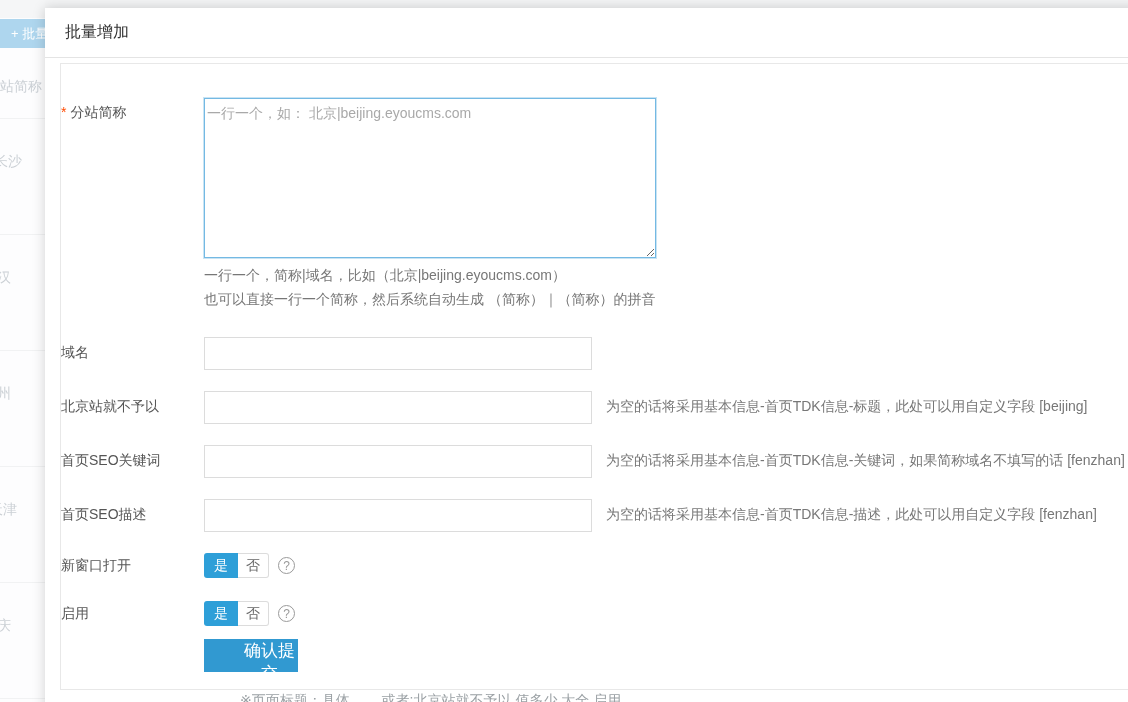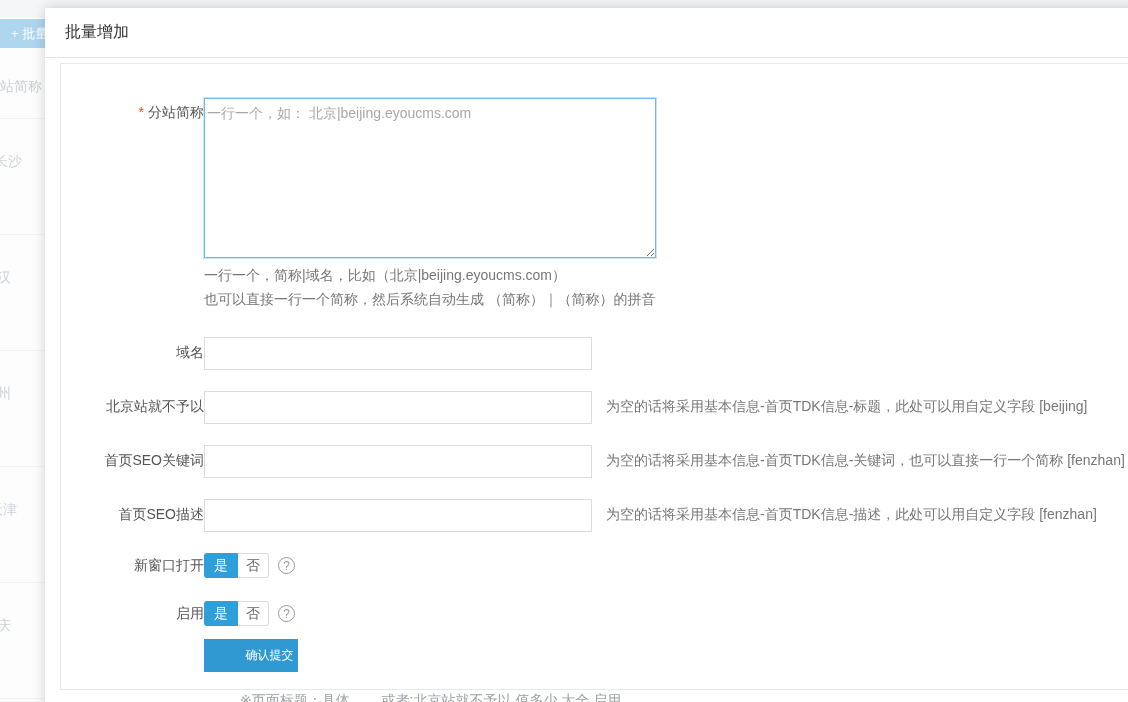--- a/index.html
+++ b/index.html
@@ -19,21 +19,21 @@
   
   .modal { position:absolute; left:45px; top:8px; width:1100px; height:710px;
     background:#fff; box-shadow:0 0 12px rgba(0,0,0,0.18); }
   .modal-title { position:absolute; left:20px; top:14px; font-size:16px; color:#333;font-family:Liberation Mono, monospace; }
   .modal-divider { position:absolute; left:0; top:49px; width:1100px; height:0;
     border-top:1px solid #e4e4e4; }
 
   
   .panel { position:absolute; left:15px; top:55px; width:1100px; height:627px;
     background:#fff; border:1px solid #e8e8e8; }
-  .flabel { position:absolute; left:8px; width:135px; text-align:right;
+  .flabel { position:absolute; left:0; width:135px; 
     font-size:14px; color:#555; white-space:nowrap; }
   .req { color:#ff4a00; margin-right:4px; font-size:14px; }
   .fhint { position:absolute; font-size:14px; color:#777; white-space:nowrap; }
 
   .ftextarea { position:absolute; left:143px; top:34px; width:452px; height:160px;
     border:1px solid #74b9e3; outline:1px solid #c9e4f4; resize:both;
     font-size:14px; color:#333; padding:6px 2px;
     font-family:"Liberation Sans","DejaVu Sans",sans-serif; }
   .ftextarea::placeholder { color:#a9a9a9; opacity:1; }
   .finput { position:absolute; left:143px; width:388px; height:33px;
@@ -46,21 +46,21 @@
     text-align:center; background:#2e9fd8; color:#fff; font-size:14px;
     border-radius:3px 0 0 3px; cursor:pointer; }
   .tg-no { display:inline-block; width:31px; height:25px; line-height:23px;
     text-align:center; background:#fff; color:#666; font-size:14px;
     border:1px solid #dcdcdc; border-left:none; border-radius:0 3px 3px 0; cursor:pointer; }
   .qmark { display:inline-block; width:17px; height:17px; line-height:16px;
     border:1px solid #9a9a9a; border-radius:50%; color:#9a9a9a;
     text-align:center; font-size:12px; margin-left:9px; }
 
   .submit-btn { position:absolute; left:143px; top:575px; width:94px; height:33px;
-    background:#3199d1; color:#fff; border:none; font-size:12px; cursor:pointer;
+    background:#3199d1; color:#fff; border:none; font-size:17px; cursor:pointer;
     font-family:"Liberation Sans","DejaVu Sans",sans-serif;padding-left:37px; }
 
   .clipped-tip { position:absolute; left:195px; top:684px; font-size:14px;
     color:#9aa0a4; white-space:nowrap; }
 </style>
 </head>
 <body>
 
 <div class="bg-strip">
   <div class="bg-topbar"></div>
@@ -94,21 +94,21 @@
 
     <div class="flabel" style="top:280px">域名</div>
     <input class="finput" style="top: 273px;" value="">
 
     <div class="flabel" style="top:334px">北京站就不予以</div>
     <input class="finput" style="top: 327px;" value="">
     <div class="fhint" style="left:545px; top:334px">为空的话将采用基本信息-首页TDK信息-标题，此处可以用自定义字段 [beijing]</div>
 
     <div class="flabel" style="top:388px">首页SEO关键词</div>
     <input class="finput" style="top: 381px;" value="">
-    <div class="fhint" style="left:545px; top:388px">为空的话将采用基本信息-首页TDK信息-关键词，也可以直接一行一个简称 [fenzhan]</div>
+    <div class="fhint" style="left:545px; top:388px">为空的话将采用基本信息-首页TDK信息-关键词，如果简称域名不填写的话 [fenzhan]</div>
 
     <div class="flabel" style="top:442px">首页SEO描述</div>
     <input class="finput" style="top: 435px;" value="">
     <div class="fhint" style="left:545px; top:442px">为空的话将采用基本信息-首页TDK信息-描述，此处可以用自定义字段 [fenzhan]</div>
 
     <div class="flabel" style="top:493px">新窗口打开</div>
     <div class="toggle" style="top:489px">
       <span class="tg-yes">是</span>
       <span class="tg-no">否</span>
       <span class="qmark">?</span>

